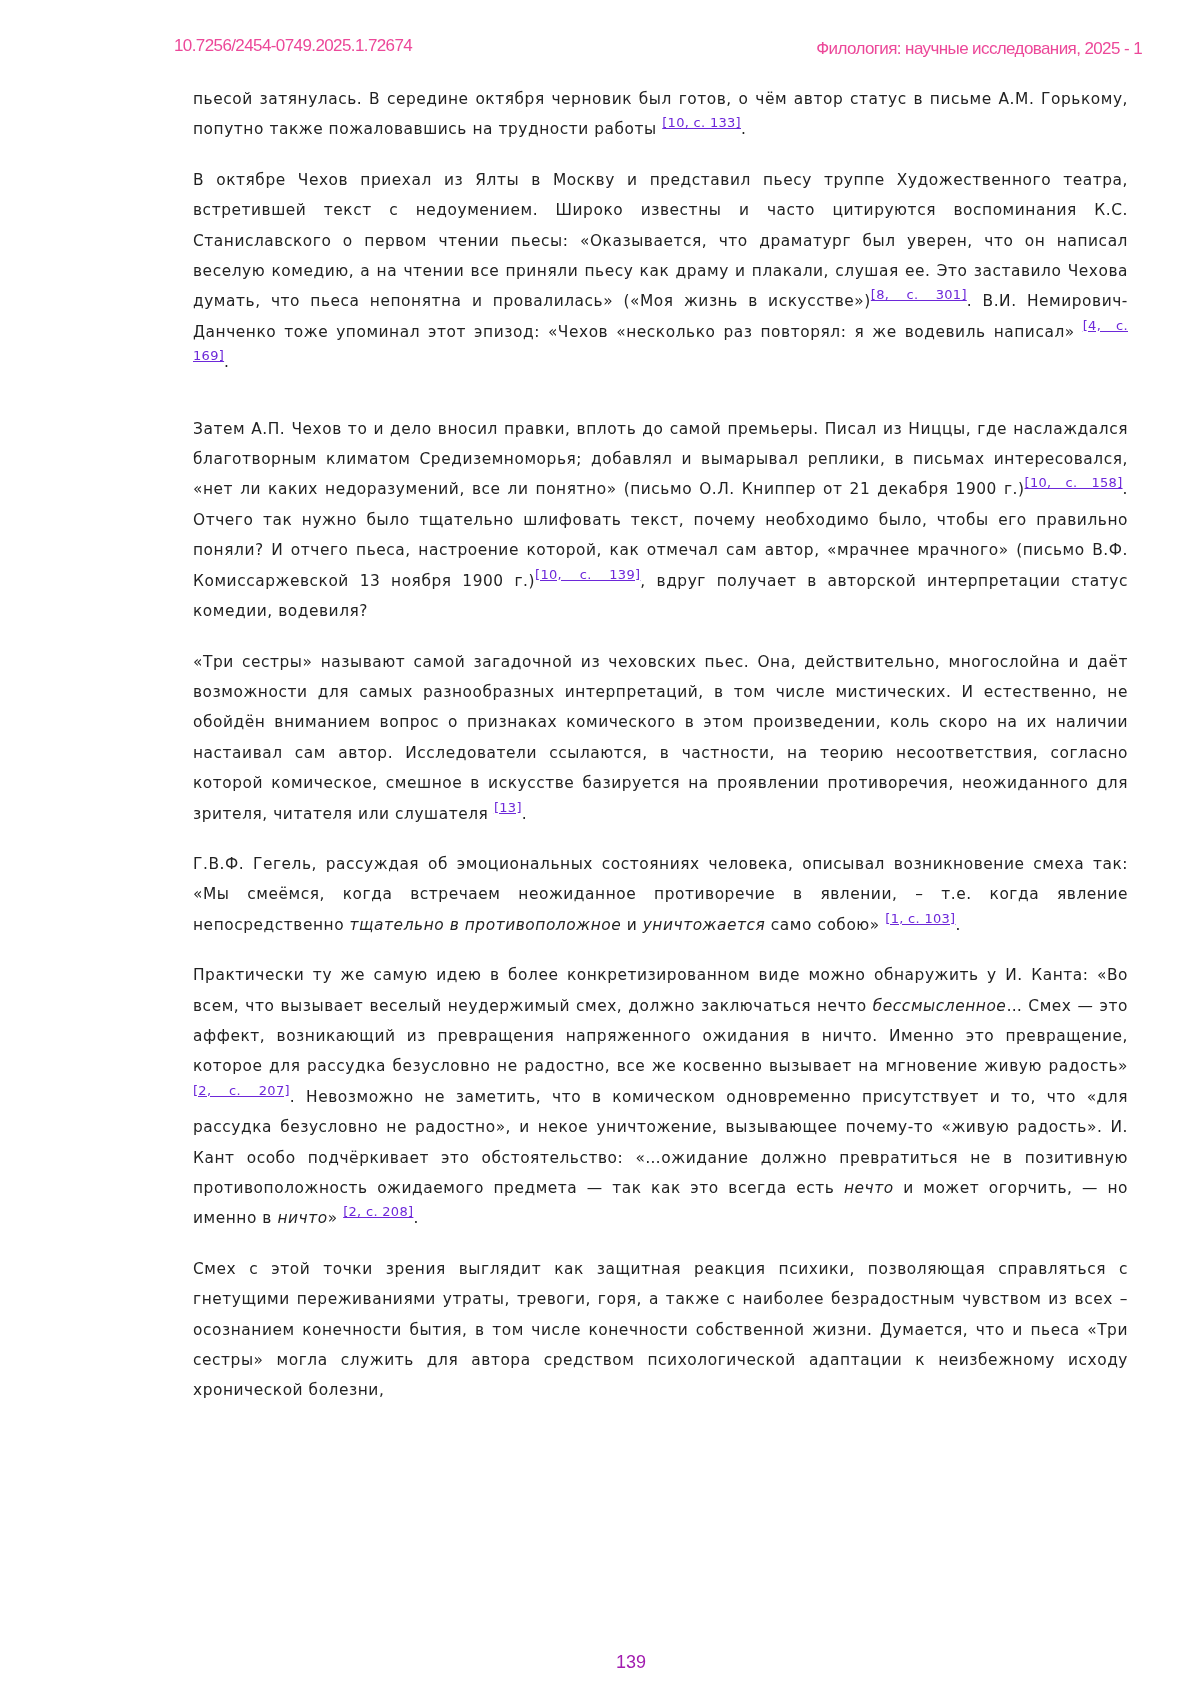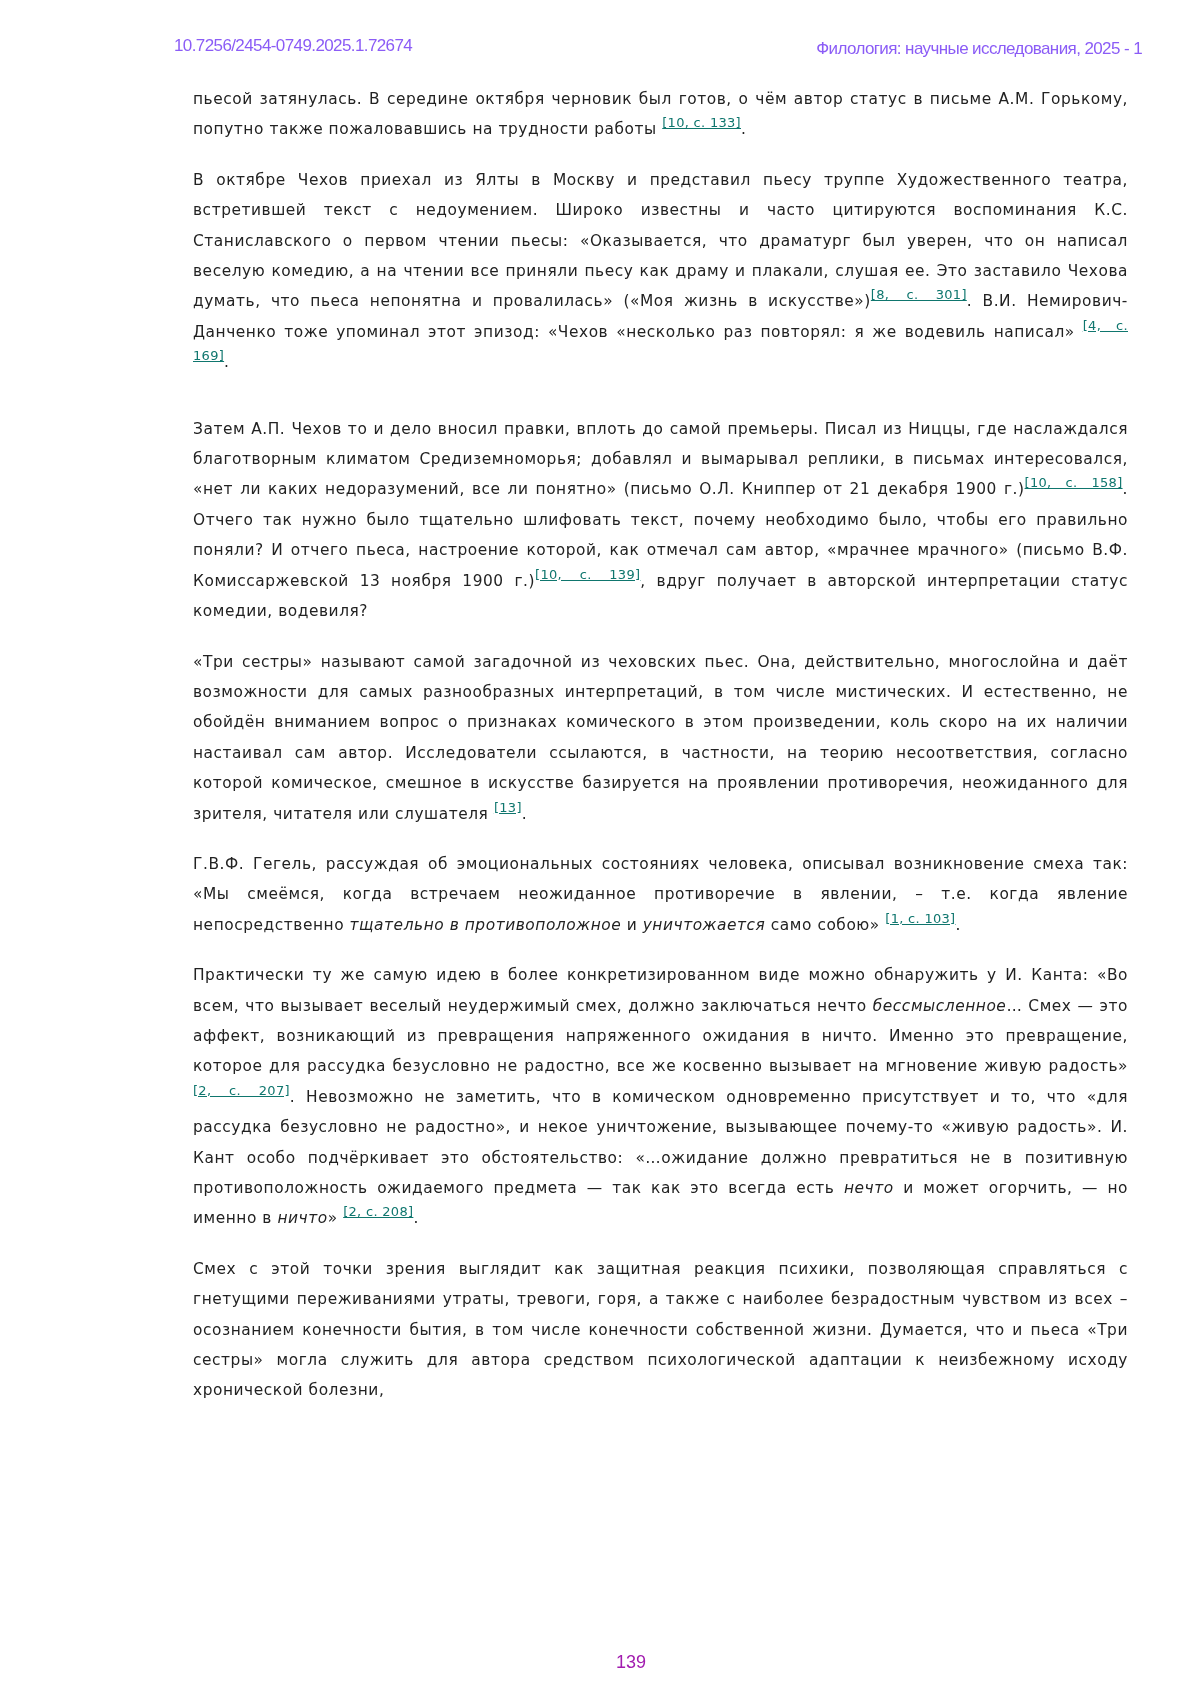--- a/index.html
+++ b/index.html
@@ -1,31 +1,31 @@
 <!DOCTYPE html>
 <html><head>
   <meta charset="utf-8">
   <style>
     html, body { margin: 0; padding: 0; background: #ffffff; }
     body { width: 1200px; height: 1698px; position: relative; overflow: hidden; }
     .header {
       position: absolute; top: 36px; left: 174px; right: 58px; height: 24px;
-      font-family: "Liberation Sans", sans-serif; font-size: 17px; color: #8b5cf6;
+      font-family: "Liberation Sans", sans-serif; font-size: 17px; color: #ec4899;
       letter-spacing: -0.6px;
     }
     .header .doi { position: absolute; left: 0; top: 0; }
     .header .journal { position: absolute; right: 0; top: 3px; }
     .content {
       position: absolute; top: 84px; left: 193px; width: 935px;
       font-family: "DejaVu Sans", sans-serif; font-size: 15.4px; color: #222;
       line-height: 30.4px; letter-spacing: 0.55px; text-align: justify;
     }
     .content p { margin: 0 0 20px 0; }
     .ref {
-      color: #0f766e; text-decoration: underline; font-size: 13px;
+      color: #6d28d9; text-decoration: underline; font-size: 13px;
       vertical-align: 7px; line-height: 0; cursor: pointer; letter-spacing: 0.3px;
     }
     .ref.spaced { word-spacing: 8px; }
     em { font-style: italic; }
     .page-num {
       position: absolute; top: 1652px; left: 0; width: 1200px; text-align: center;
       font-family: "Liberation Sans", sans-serif; font-size: 18px; color: #a21caf; padding-left: 31px;
     }
   </style>
 </head>

